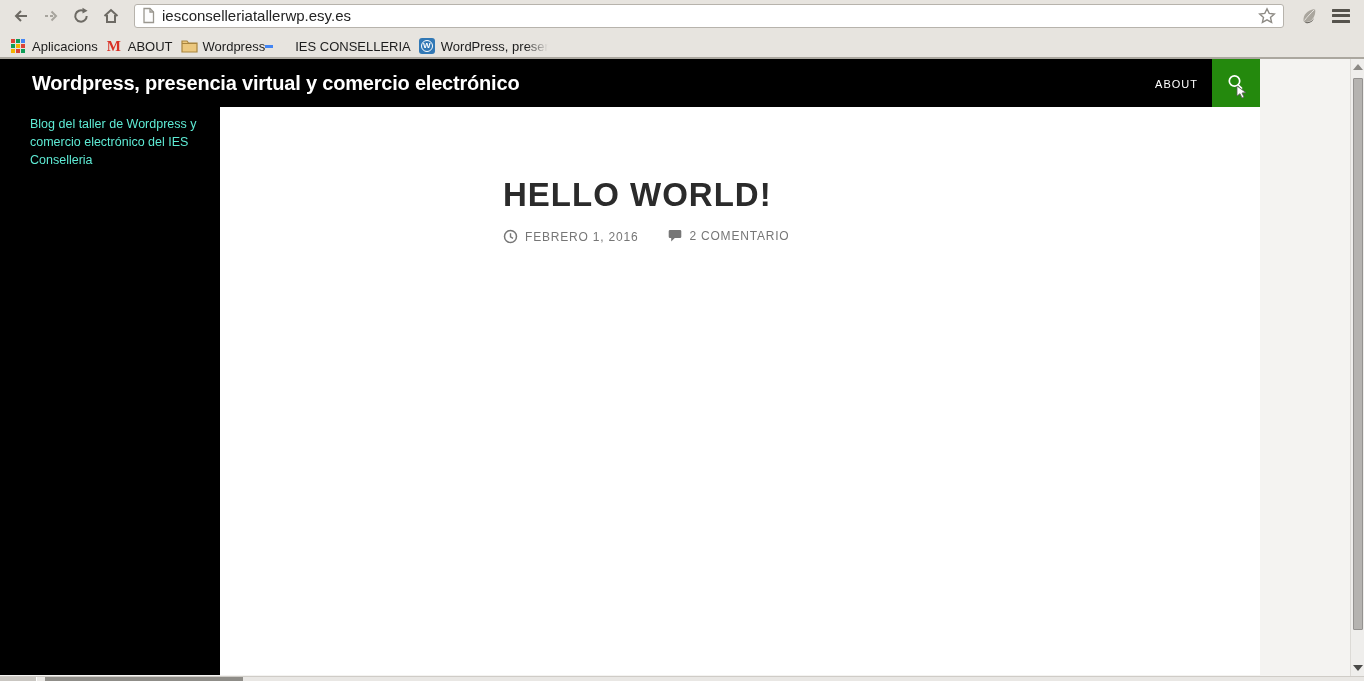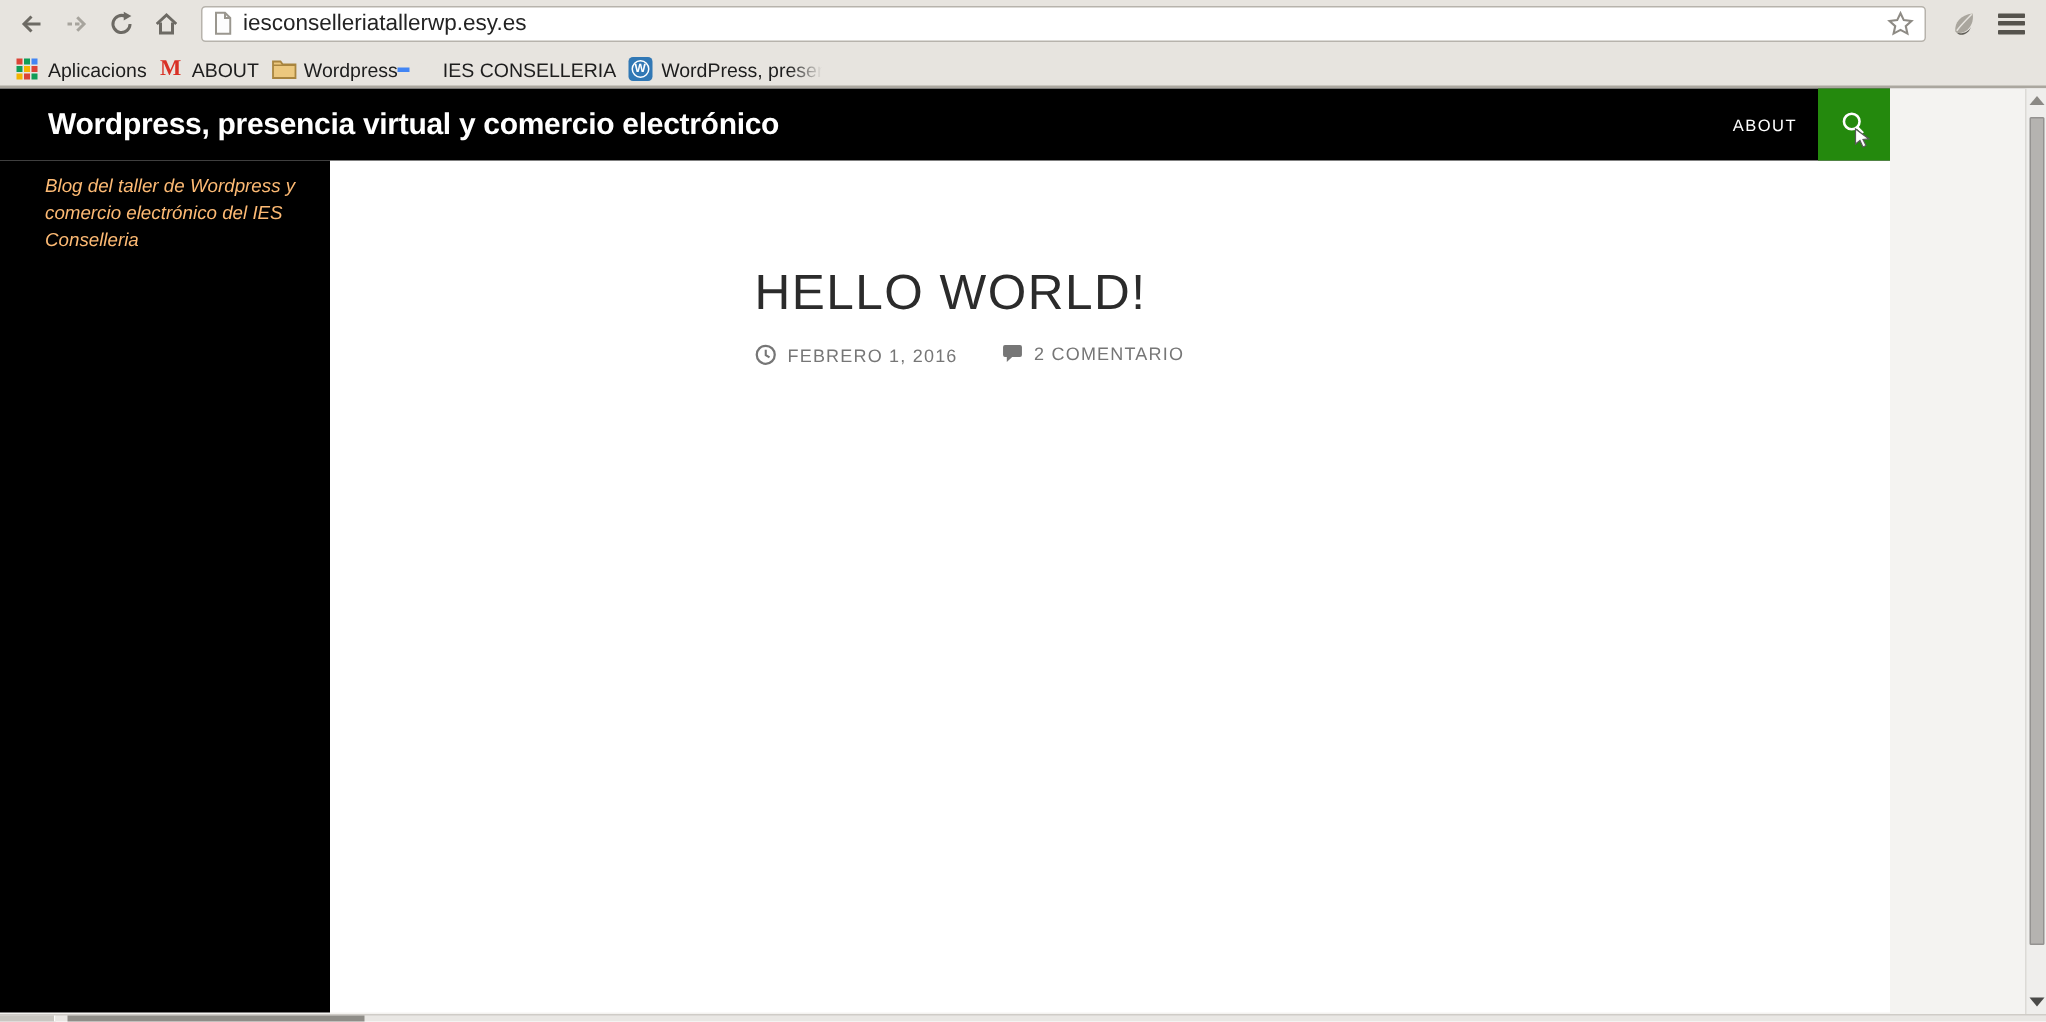--- a/index.html
+++ b/index.html
@@ -46,24 +46,24 @@
   .viewport { position:absolute; left:0; top:59px; width:1364px; height:622px; background:#f4f3f1; }
   .site { position:absolute; left:0; top:0; width:1260px; height:616px; background:#ffffff; }
 
   .site-header { position:absolute; left:0; top:0; width:1260px; height:48px; background:#000; display:flex; align-items:center; }
   .site-title { margin:0 0 0 32px; font-size:20px; font-weight:bold; color:#fff; letter-spacing:-0.2px; white-space:nowrap; }
   .site-nav { margin-left:auto; }
   .site-nav a { color:#fff; font-size:11px; letter-spacing:1px; text-decoration:none; }
   .search-btn { width:48px; height:48px; border:none; margin-left:14px; display:flex; align-items:center; justify-content:center; position:relative; padding:0; }
 
   .sidebar { position:absolute; left:0; top:48px; width:220px; height:568px; background:#000; }
-  .site-desc { margin:8px 30px 0 30px; width:168px; font-size:12.5px; line-height:18px; color:#fdba74;font-style:italic; }
+  .site-desc { margin:8px 30px 0 30px; width:168px; font-size:12.5px; line-height:18px; color:#5eead4; }
 
   .post { position:absolute; left:503px; top:118px; width:478px; }
-  .post-title { margin:0; font-size:33px; font-weight:400; color:#2b2b2b; letter-spacing:1px; line-height:36px; white-space:nowrap; }
+  .post-title { margin:0; font-size:33px; font-weight:700; color:#2b2b2b; letter-spacing:1px; line-height:36px; white-space:nowrap; }
   .post-meta { display:flex; align-items:flex-start; gap:30px; margin-top:16px; }
   .meta-item { display:flex; align-items:center; gap:7px; font-size:12px; letter-spacing:0.8px; color:#767676; text-decoration:none; }
   .post-body { margin:36px 0 0 0; font-size:15.5px; line-height:24px; color:#2b2b2b; }
 
   
   .vscroll { position:absolute; right:0; top:0; width:14px; height:617px; background:#efeeec; border-left:1px solid #dcdad6; }
   .v-up, .v-down { position:absolute; left:0; width:13px; height:16px; display:flex; align-items:center; justify-content:center; }
   .v-up { top:0; } .v-down { bottom:0; }
   .tri-up { width:0; height:0; border-left:5px solid transparent; border-right:5px solid transparent; border-bottom:6px solid #8b8985; }
   .tri-down { width:0; height:0; border-left:5px solid transparent; border-right:5px solid transparent; border-top:6px solid #4a4a48; }

